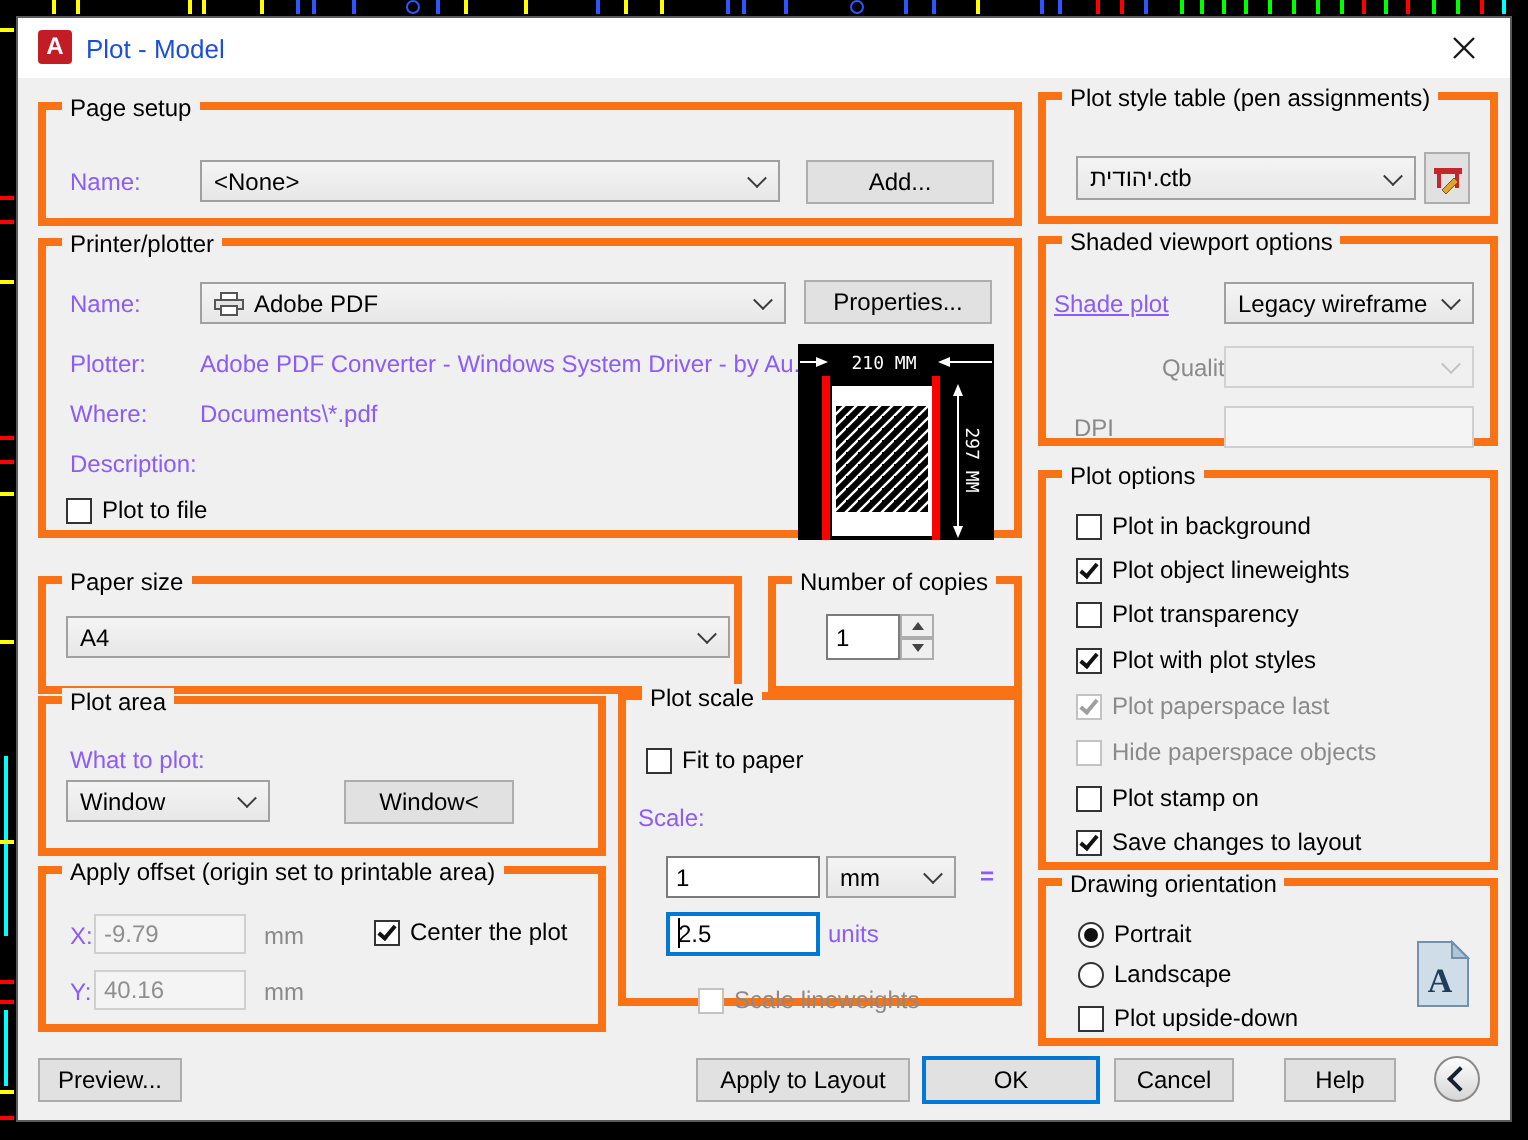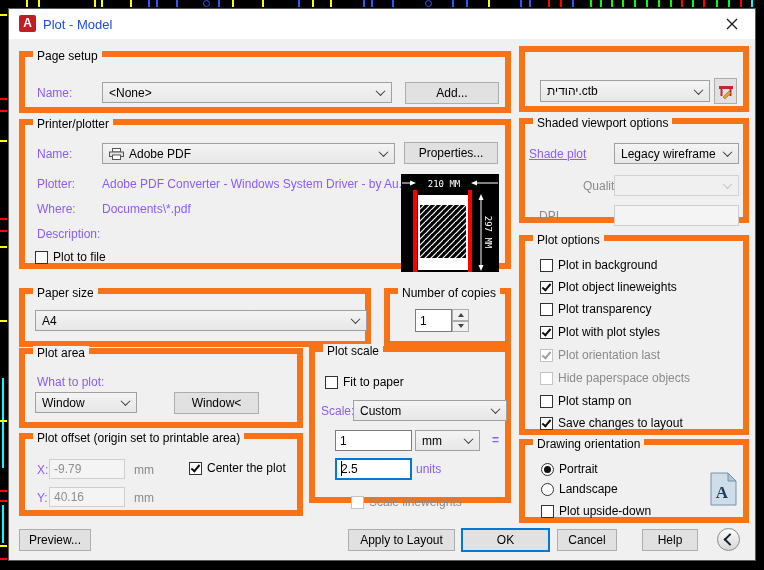--- a/index.html
+++ b/index.html
@@ -23,21 +23,21 @@
     position:absolute;left:8px;top:8px;width:748px;height:553px;
     background:#f0f0f0;border:1px solid #5a5a5a;box-sizing:border-box;
   }
   #titlebar{position:absolute;left:0;top:0;width:100%;height:30px;background:#ffffff;}
   #logo{position:absolute;left:10px;top:6px;width:17px;height:17px;background:#c21d25;border-radius:2px;
         color:#fff;font-weight:bold;font-size:12px;line-height:17px;text-align:center;}
   #title-text{position:absolute;left:34px;top:8px;font-size:13px;color:#1d4ed8;}
   #close-btn{position:absolute;right:8px;top:4px;width:30px;height:22px;display:flex;align-items:center;justify-content:center;}
 
   
-  .grp{position:absolute;border:6px solid #f97316;box-sizing:border-box;padding-left:37px;}
+  .grp{position:absolute;border:4px solid #f97316;box-sizing:border-box;padding-left:37px;}
   .legend{position:absolute;top:-8px;left:8px;background:#f0f0f0;padding:0 4px;font-size:12px;line-height:15px;color:#000;white-space:nowrap;}
   .lbl{position:absolute;font-size:12px;color:#8b5cf6;white-space:nowrap;}
   .lbl.gray{color:#8a8a8a;}
   .combo{position:absolute;background:linear-gradient(#f4f4f4,#e7e7e7);border:1px solid #a0a0a0;
          display:flex;align-items:center;padding:0 7px 0 6px;font-size:12px;color:#000;box-sizing:border-box;height:21px;}
   .combo .val{flex:1;overflow:hidden;white-space:nowrap;}
   .chev{width:6px;height:6px;border-right:1px solid #3c3c3c;border-bottom:1px solid #3c3c3c;
         transform:rotate(45deg) translate(-1px,-1px);flex:none;}
   .combo.dis{background:#f0f0f0;border-color:#d2d2d2;color:#9a9a9a;}
   .combo.dis .chev{border-color:#c2c2c2;}
@@ -251,60 +251,57 @@
     <div class="legend">Plot area</div>
     <div class="lbl" style="left:12px;top:21px;">What to plot:</div>
     <div class="combo" style="left:10px;top:38px;width:102px;">
       <span class="val">Window</span>
       <span class="chev"></span>
     </div>
     <button class="btn" style="left:149px;top:38px;width:85px;height:22px;">Window&lt;</button>
   </div>
 
   <div class="grp" style="left:10px;top:424px;width:284px;height:83px;">
-    <div class="legend">Plot offset (origin set to printable area)</div>
+    <div class="legend">Apply offset (origin set to printable area)</div>
     <div class="lbl" style="left:12px;top:24px;">X:</div>
     <input class="tinput dis" style="left: 24px; top: 20px; width: 76px; height: 20px;" disabled="" value="-9.79">
     <div class="lbl gray" style="left:109px;top:24px;">mm</div>
     <div class="cbrow on" style="left:164px;top:22px;">
       <span class="cb"></span>
       <span>Center the plot</span>
     </div>
     <div class="lbl" style="left:12px;top:52px;">Y:</div>
     <input class="tinput dis" style="left: 24px; top: 48px; width: 76px; height: 20px;" disabled="" value="40.16">
     <div class="lbl gray" style="left:109px;top:52px;">mm</div>
   </div>
 
   <div class="grp" style="left:300px;top:337px;width:202px;height:157px;">
     <div class="legend">Plot scale</div>
     <div class="cbrow" style="left:10px;top:23px;">
       <span class="cb"></span>
       <span>Fit to paper</span>
     </div>
     <div class="lbl" style="left:6px;top:52px;">Scale:</div>
-    <div class="combo" style="left:38px;top:48px;width:154px;">
-      <span class="val">Custom</span>
-      <span class="chev"></span>
-    </div>
     <input class="tinput" style="left: 20px; top: 78px; width: 77px;" value="1">
     <div class="combo" style="left:100px;top:78px;width:65px;">
       <span class="val">mm</span>
       <span class="chev"></span>
     </div>
     <div class="lbl" style="left:177px;top:81px;font-weight:bold;">=</div>
     <input class="tinput focus" style="left: 20px; top: 106px; width: 77px; height: 22px;" value="2.5">
     <div id="caret"></div>
     <div class="lbl" style="left:101px;top:110px;">units</div>
     <div class="cbrow dis" style="left:36px;top:143px;">
       <span class="cb"></span>
       <span>Scale lineweights</span>
     </div>
   </div>
 
   <div class="grp" style="left:510px;top:37px;width:230px;height:66px;">
+    <div class="legend">Plot style table (pen assignments)</div>
     <div class="combo" style="left:15px;top:28px;width:170px;height:22px;">
       <span class="val">יהודית.ctb</span>
       <span class="chev"></span>
     </div>
     <button class="btn" style="left:189px;top:26px;width:23px;height:26px;">
       <svg width="16" height="15" viewBox="0 0 16 15">
         <rect x="1" y="2" width="14" height="3" fill="#c1272d"></rect>
         <rect x="2.5" y="5" width="2" height="7" fill="#c1272d"></rect>
         <rect x="11.5" y="5" width="2" height="7" fill="#c1272d"></rect>
         <path d="M5 13 L11 7 L13 9 L7 15 Z" fill="#e0a32e" stroke="#7a5a14" stroke-width="0.5"></path>
@@ -341,21 +338,21 @@
     <div class="cbrow" style="left:15px;top:61px;">
       <span class="cb"></span>
         <span>Plot transparency</span>
       </div>
     <div class="cbrow on" style="left:15px;top:84px;">
       <span class="cb"></span>
         <span>Plot with plot styles</span>
       </div>
     <div class="cbrow on dis" style="left:15px;top:107px;">
       <span class="cb"></span>
-        <span>Plot orientation last</span>
+        <span>Plot paperspace last</span>
       </div>
     <div class="cbrow dis" style="left:15px;top:130px;">
       <span class="cb"></span>
         <span>Hide paperspace objects</span>
       </div>
     <div class="cbrow" style="left:15px;top:153px;">
       <span class="cb"></span>
         <span>Plot stamp on</span>
       </div>
     <div class="cbrow on" style="left:15px;top:175px;">

